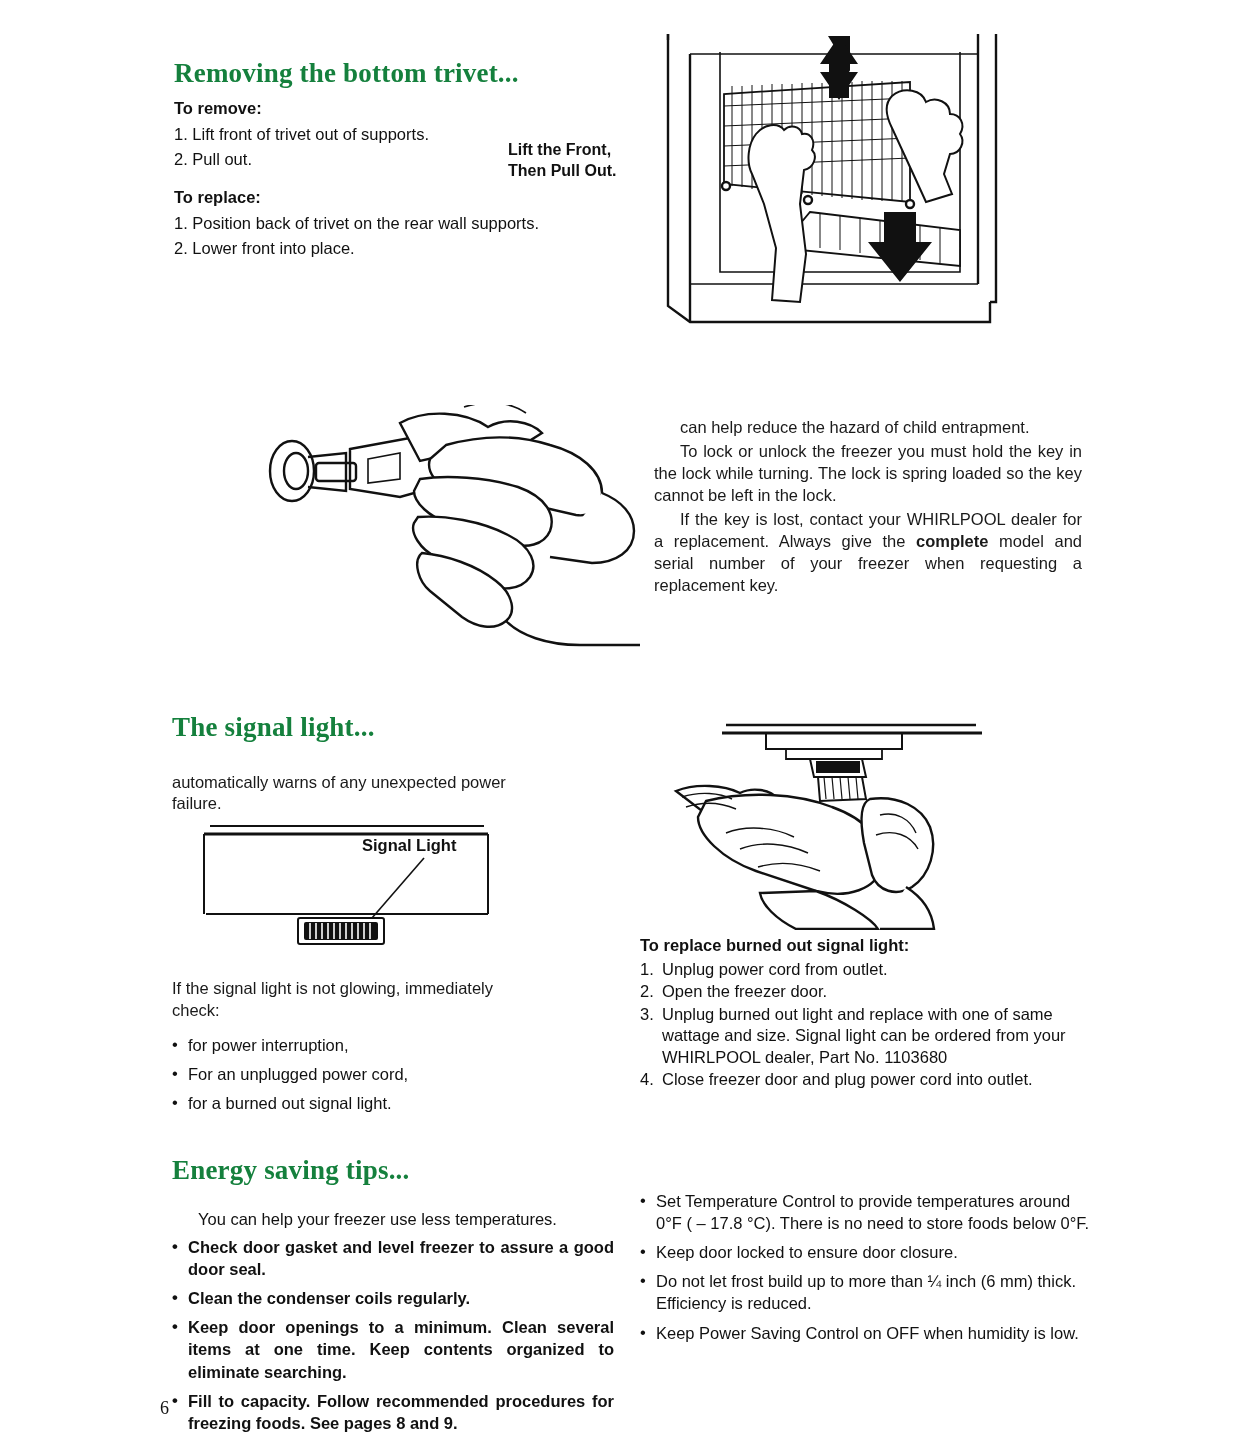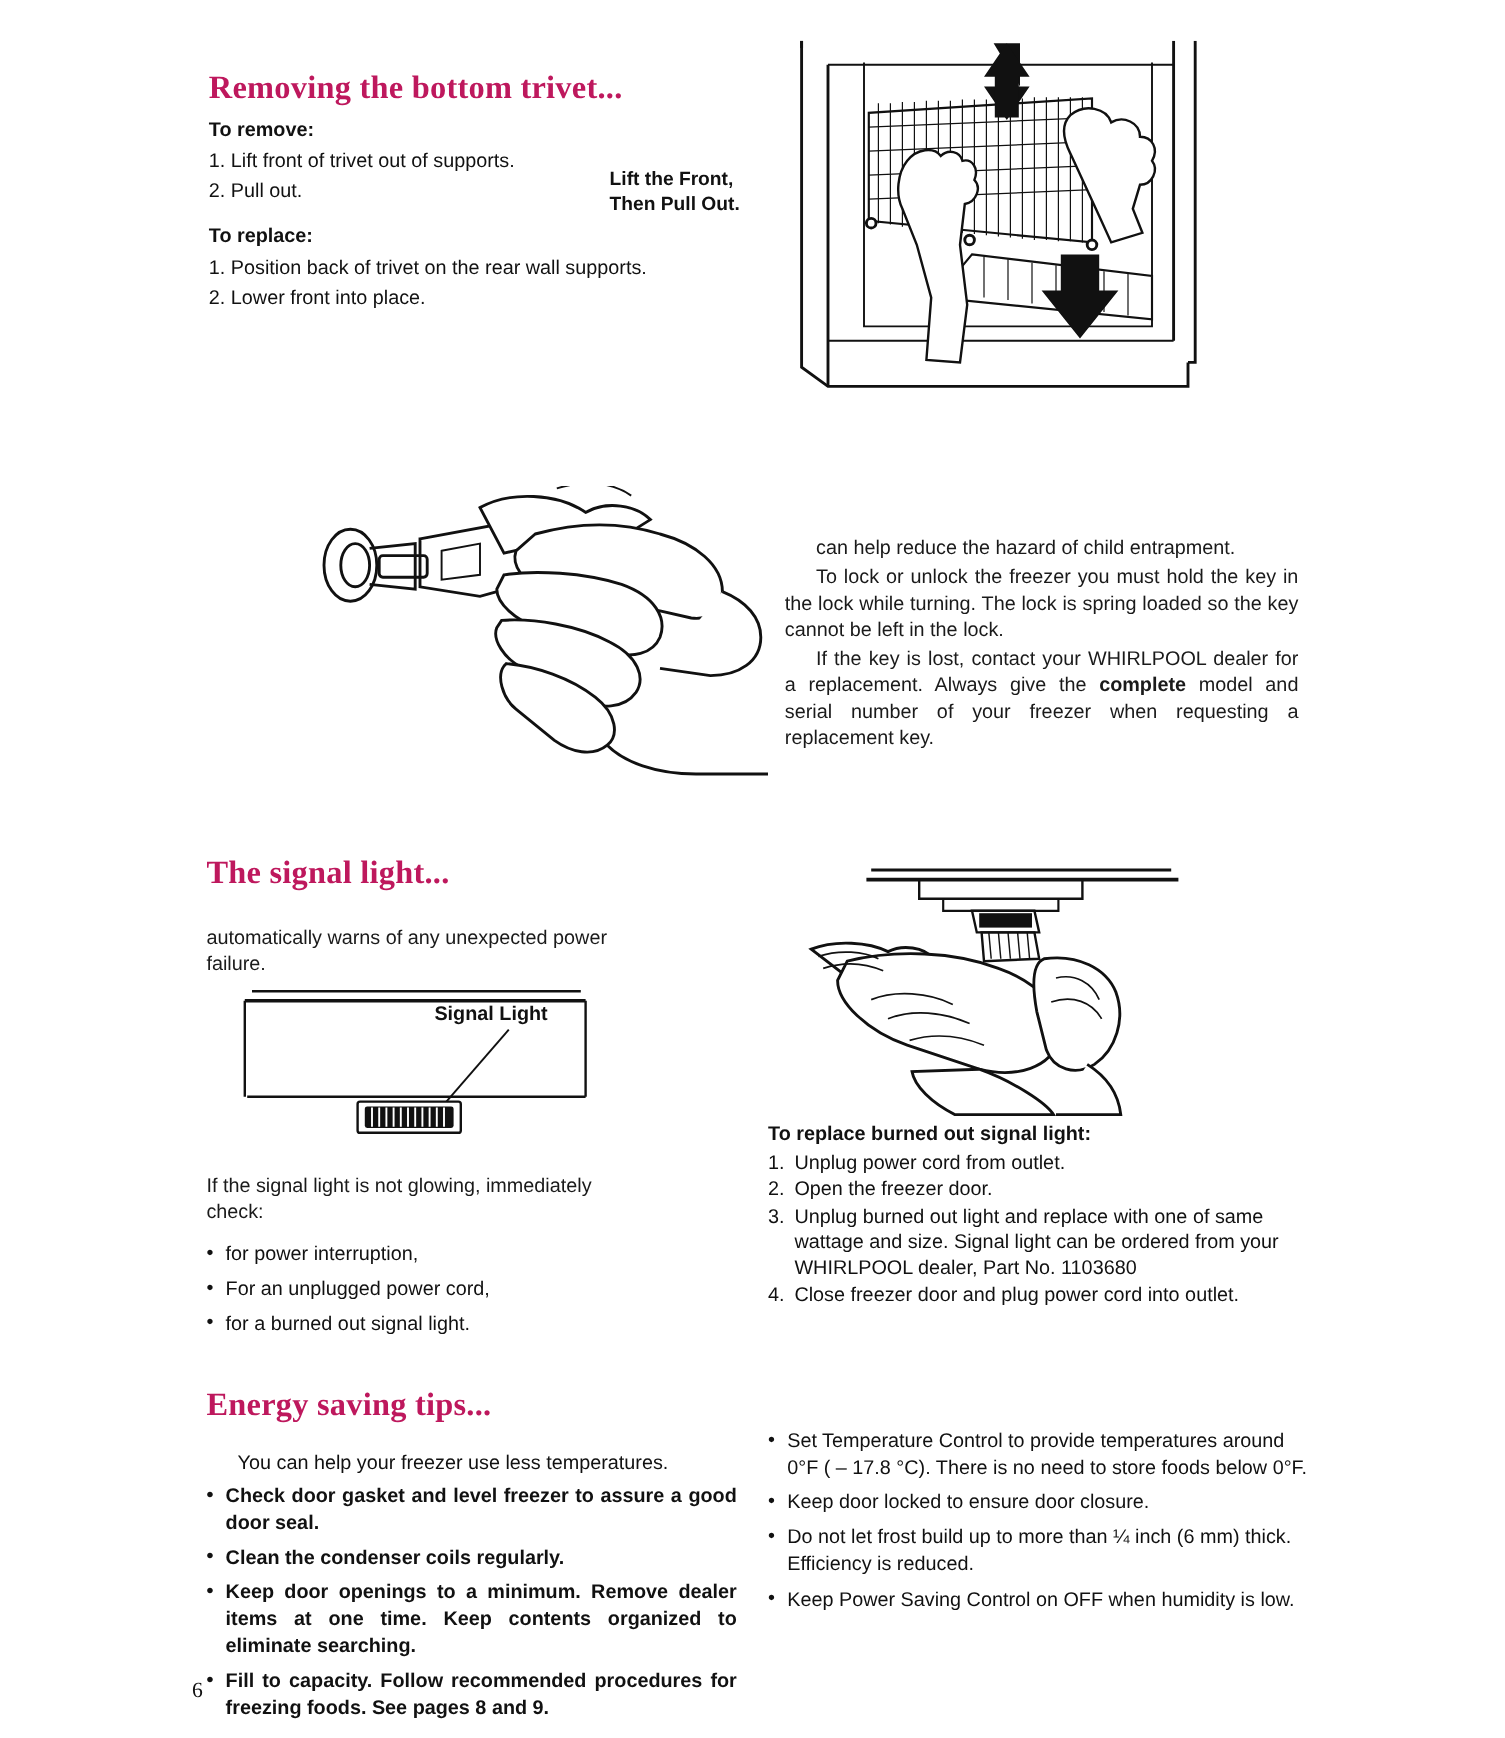--- a/index.html
+++ b/index.html
@@ -18,21 +18,21 @@
   .page {
     position: absolute;
     inset: 0;
   }
   h2.section-title {
     font-family: "Liberation Serif", serif;
     font-weight: bold;
     font-size: 27px;
     margin: 0 0 10px 0;
     letter-spacing: 0.2px;
-    color: #be185d;
+    color: #15803d;
   }
   .sub-head {
     font-weight: bold;
     font-size: 16.5px;
     margin: 0 0 5px 0;
   }
   .body-text {
     font-size: 16.5px;
     line-height: 1.33;
     color: #1a1a1a;
@@ -103,21 +103,21 @@
   #key-art {
     position: absolute;
     left: 250px;
     top: 405px;
     width: 390px;
     height: 255px;
   }
   #sec-key-text {
     position: absolute;
     left: 654px;
-    top: 447px;
+    top: 417px;
     width: 428px;
   }
 
   
   #sec-signal-title {
     position: absolute;
     left: 172px;
     top: 712px;
   }
   #sec-signal-intro {
@@ -426,21 +426,21 @@
     </ol>
   </div>
 
   <h2 id="sec-energy-title" class="section-title">Energy saving tips...</h2>
   <p id="energy-lead">You can help your freezer use less temperatures.</p>
 
   <div id="energy-left">
     <ul class="bullets justify" style="margin-top:24px;font-weight:bold;">
       <li>Check door gasket and level freezer to assure a good door seal.</li>
       <li>Clean the condenser coils regularly.</li>
-      <li>Keep door openings to a minimum. Remove dealer items at one time. Keep contents organized to eliminate searching.</li>
+      <li>Keep door openings to a minimum. Clean several items at one time. Keep contents organized to eliminate searching.</li>
       <li>Fill to capacity. Follow recommended procedures for freezing foods. See pages 8 and 9.</li>
     </ul>
   </div>
 
   <div id="energy-right">
     <ul class="bullets">
       <li>Set Temperature Control to provide temperatures around 0°F ( – 17.8 °C). There is no need to store foods below 0°F.</li>
       <li>Keep door locked to ensure door closure.</li>
       <li>Do not let frost build up to more than ¼ inch (6 mm) thick. Efficiency is reduced.</li>
       <li>Keep Power Saving Control on OFF when humidity is low.</li>

